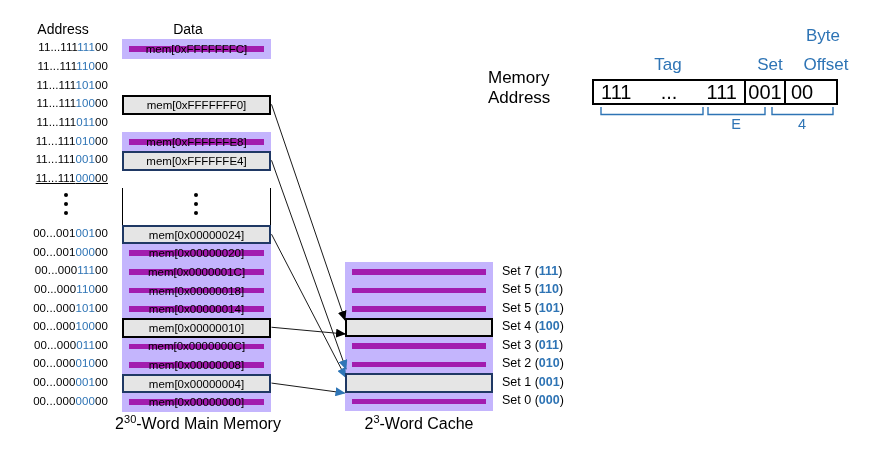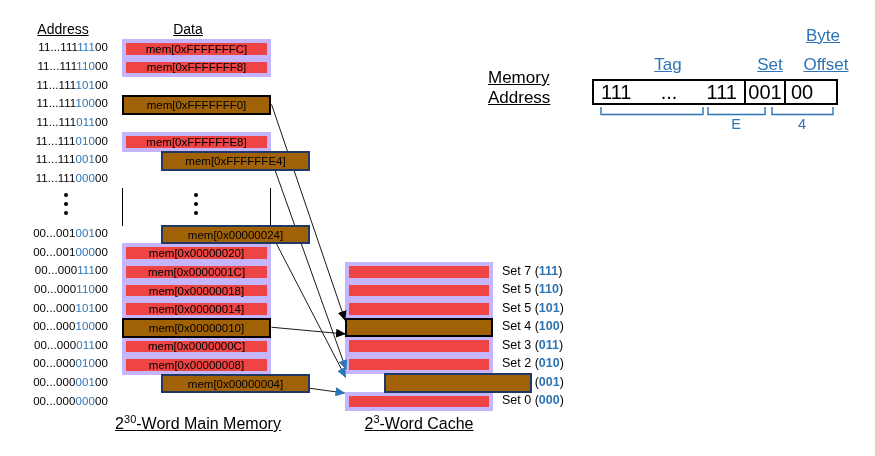--- a/index.html
+++ b/index.html
@@ -1,30 +1,30 @@
 <!DOCTYPE html>
 <html><head>
 <meta charset="utf-8">
 <style>
   html,body { margin:0; padding:0; background:#fff; }
   .canvas {
     position:relative; width:875px; height:456px; background:#ffffff;
     font-family:"Liberation Sans", sans-serif; color:#000; overflow:hidden;
   }
-  .abs { position:absolute;text-decoration:underline; }
+  .abs { position:absolute; }
   .blue { color:#2E74B5; }
   .hdr { font-size:14px; text-align:center; white-space:nowrap; }
   .addr-label { position:absolute; font-size:11.5px; text-align:right; white-space:nowrap; letter-spacing:0.1px; }
   .mem-row, .cache-row {
-    position:absolute; box-sizing:border-box; border:4px solid #c4b5fd;
-    background:#ef4444; display:flex; align-items:center; justify-content:center;
+    position:absolute; box-sizing:border-box; border:7px solid #c4b5fd;
+    background:#a21caf; display:flex; align-items:center; justify-content:center;
     font-size:11.5px; white-space:nowrap;
   }
-  .hl-gray { background:#a16207; border-width:2px; border-color:#000; z-index:2; }
-  .hl-blue { background:#a16207; border-width:2px; border-color:#1F3864; z-index:2;margin-left:39px; }
+  .hl-gray { background:#e5e5e5; border-width:2px; border-color:#000; z-index:2; }
+  .hl-blue { background:#e5e5e5; border-width:2px; border-color:#1F3864; z-index:2; }
   .dots-row { position:absolute; box-sizing:border-box; border-left:1px solid #000; border-right:1px solid #000; background:#fff; }
   .vdots { position:absolute; display:flex; flex-direction:column; gap:5px; align-items:center; }
   .dot { width:4px; height:4px; border-radius:50%; background:#000; }
   .caption { font-size:16px; text-align:center; white-space:nowrap; }
   .caption sup { font-size:11px; }
   .set-label { position:absolute; font-size:12.5px; white-space:nowrap; }
   .field-label { font-size:17px; text-align:center; white-space:nowrap; }
   .addr-box { box-sizing:border-box; border:2px solid #000; background:#fff; }
   .box-cell { position:absolute; top:0; height:100%; display:flex; align-items:center; font-size:20px; box-sizing:border-box; }
   .hex-label { position:absolute; font-size:14.5px; text-align:center; width:100px; }
@@ -34,23 +34,20 @@
 <body>
 
 <div class="canvas">
 
   <div class="abs hdr" style="left:13px;top:21px;width:100px;">Address</div>
   <div class="abs hdr" style="left:138px;top:21px;width:100px;">Data</div>
 
   <div class="abs" id="mem-table" style="left:122px;top:39px;width:149px;height:373px;">
       <div class="mem-row" style="left: 0px; top: 0px; width: 149px; height: 19.66px;">
         <div>mem[0xFFFFFFFC]</div>
-      </div>
-      <div class="mem-row" style="left: 0px; top: 18.66px; width: 149px; height: 19.66px;">
-        <div>mem[0xFFFFFFF8]</div>
       </div>
       <div class="mem-row hl-gray" style="left: 0px; top: 55.98px; width: 149px; height: 19.66px;">
         <div>mem[0xFFFFFFF0]</div>
       </div>
       <div class="mem-row" style="left: 0px; top: 93.3px; width: 149px; height: 19.66px; justify-content: center;">
         <div>mem[0xFFFFFFE8]</div>
       </div>
       <div class="mem-row hl-blue" style="left: 0px; top: 111.96px; width: 149px; height: 19.66px;">
         <div>mem[0xFFFFFFE4]</div>
       </div>
@@ -75,31 +72,34 @@
       </div>
       <div class="mem-row" style="left: 0px; top: 297.54px; width: 149px; height: 19.61px;">
         <div>mem[0x0000000C]</div>
       </div>
       <div class="mem-row" style="left: 0px; top: 316.15px; width: 149px; height: 19.61px;">
         <div>mem[0x00000008]</div>
       </div>
       <div class="mem-row hl-blue" style="left: 0px; top: 334.76px; width: 149px; height: 19.61px;">
         <div>mem[0x00000004]</div>
       </div>
+      <div class="mem-row" style="left: 0px; top: 353.37px; width: 149px; height: 19.61px;">
+        <div>mem[0x00000000]</div>
+      </div>
     </div>
 
   <div id="addr-labels">
       <div class="addr-label" style="left: 8px; top: 41.33px; width: 100px; position: absolute;"><span>11...111</span><span class="blue">111</span><span>00</span></div>
       <div class="addr-label" style="left: 8px; top: 59.99px; width: 100px; position: absolute;"><span>11...111</span><span class="blue">110</span><span>00</span></div>
       <div class="addr-label" style="left: 8px; top: 78.65px; width: 100px; position: absolute;"><span>11...111</span><span class="blue">101</span><span>00</span></div>
       <div class="addr-label" style="left: 8px; top: 97.31px; width: 100px; position: absolute;"><span>11...111</span><span class="blue">100</span><span>00</span></div>
       <div class="addr-label" style="left: 8px; top: 115.97px; width: 100px; position: absolute;"><span>11...111</span><span class="blue">011</span><span>00</span></div>
       <div class="addr-label" style="left: 8px; top: 134.63px; width: 100px; position: absolute;"><span>11...111</span><span class="blue">010</span><span>00</span></div>
       <div class="addr-label" style="left: 8px; top: 153.29px; width: 100px; position: absolute;"><span>11...111</span><span class="blue">001</span><span>00</span></div>
-      <div class="addr-label" style="left: 8px; top: 171.95px; width: 100px; position: absolute;"><span>11...111</span><span class="blue">000</span><span>00</span></div>
+      <div class="addr-label" style="left: 8px; top: 171.95px; width: 100px; position: absolute; text-decoration: underline;"><span>11...111</span><span class="blue">000</span><span>00</span></div>
       <div class="addr-label" style="left: 8px; top: 227.185px; width: 100px; position: absolute;"><span>00...001</span><span class="blue">001</span><span>00</span></div>
       <div class="addr-label" style="left: 8px; top: 245.795px; width: 100px; position: absolute;"><span>00...001</span><span class="blue">000</span><span>00</span></div>
       <div class="addr-label" style="left: 8px; top: 264.405px; width: 100px; position: absolute;"><span>00...000</span><span class="blue">111</span><span>00</span></div>
       <div class="addr-label" style="left: 8px; top: 283.015px; width: 100px; position: absolute;"><span>00...000</span><span class="blue">110</span><span>00</span></div>
       <div class="addr-label" style="left: 8px; top: 301.625px; width: 100px; position: absolute;"><span>00...000</span><span class="blue">101</span><span>00</span></div>
       <div class="addr-label" style="left: 8px; top: 320.235px; width: 100px; position: absolute;"><span>00...000</span><span class="blue">100</span><span>00</span></div>
       <div class="addr-label" style="left: 8px; top: 338.845px; width: 100px; position: absolute;"><span>00...000</span><span class="blue">011</span><span>00</span></div>
       <div class="addr-label" style="left: 8px; top: 357.455px; width: 100px; position: absolute;"><span>00...000</span><span class="blue">010</span><span>00</span></div>
       <div class="addr-label" style="left: 8px; top: 376.065px; width: 100px; position: absolute;"><span>00...000</span><span class="blue">001</span><span>00</span></div>
       <div class="addr-label" style="left: 8px; top: 394.675px; width: 100px; position: absolute;"><span>00...000</span><span class="blue">000</span><span>00</span></div>

